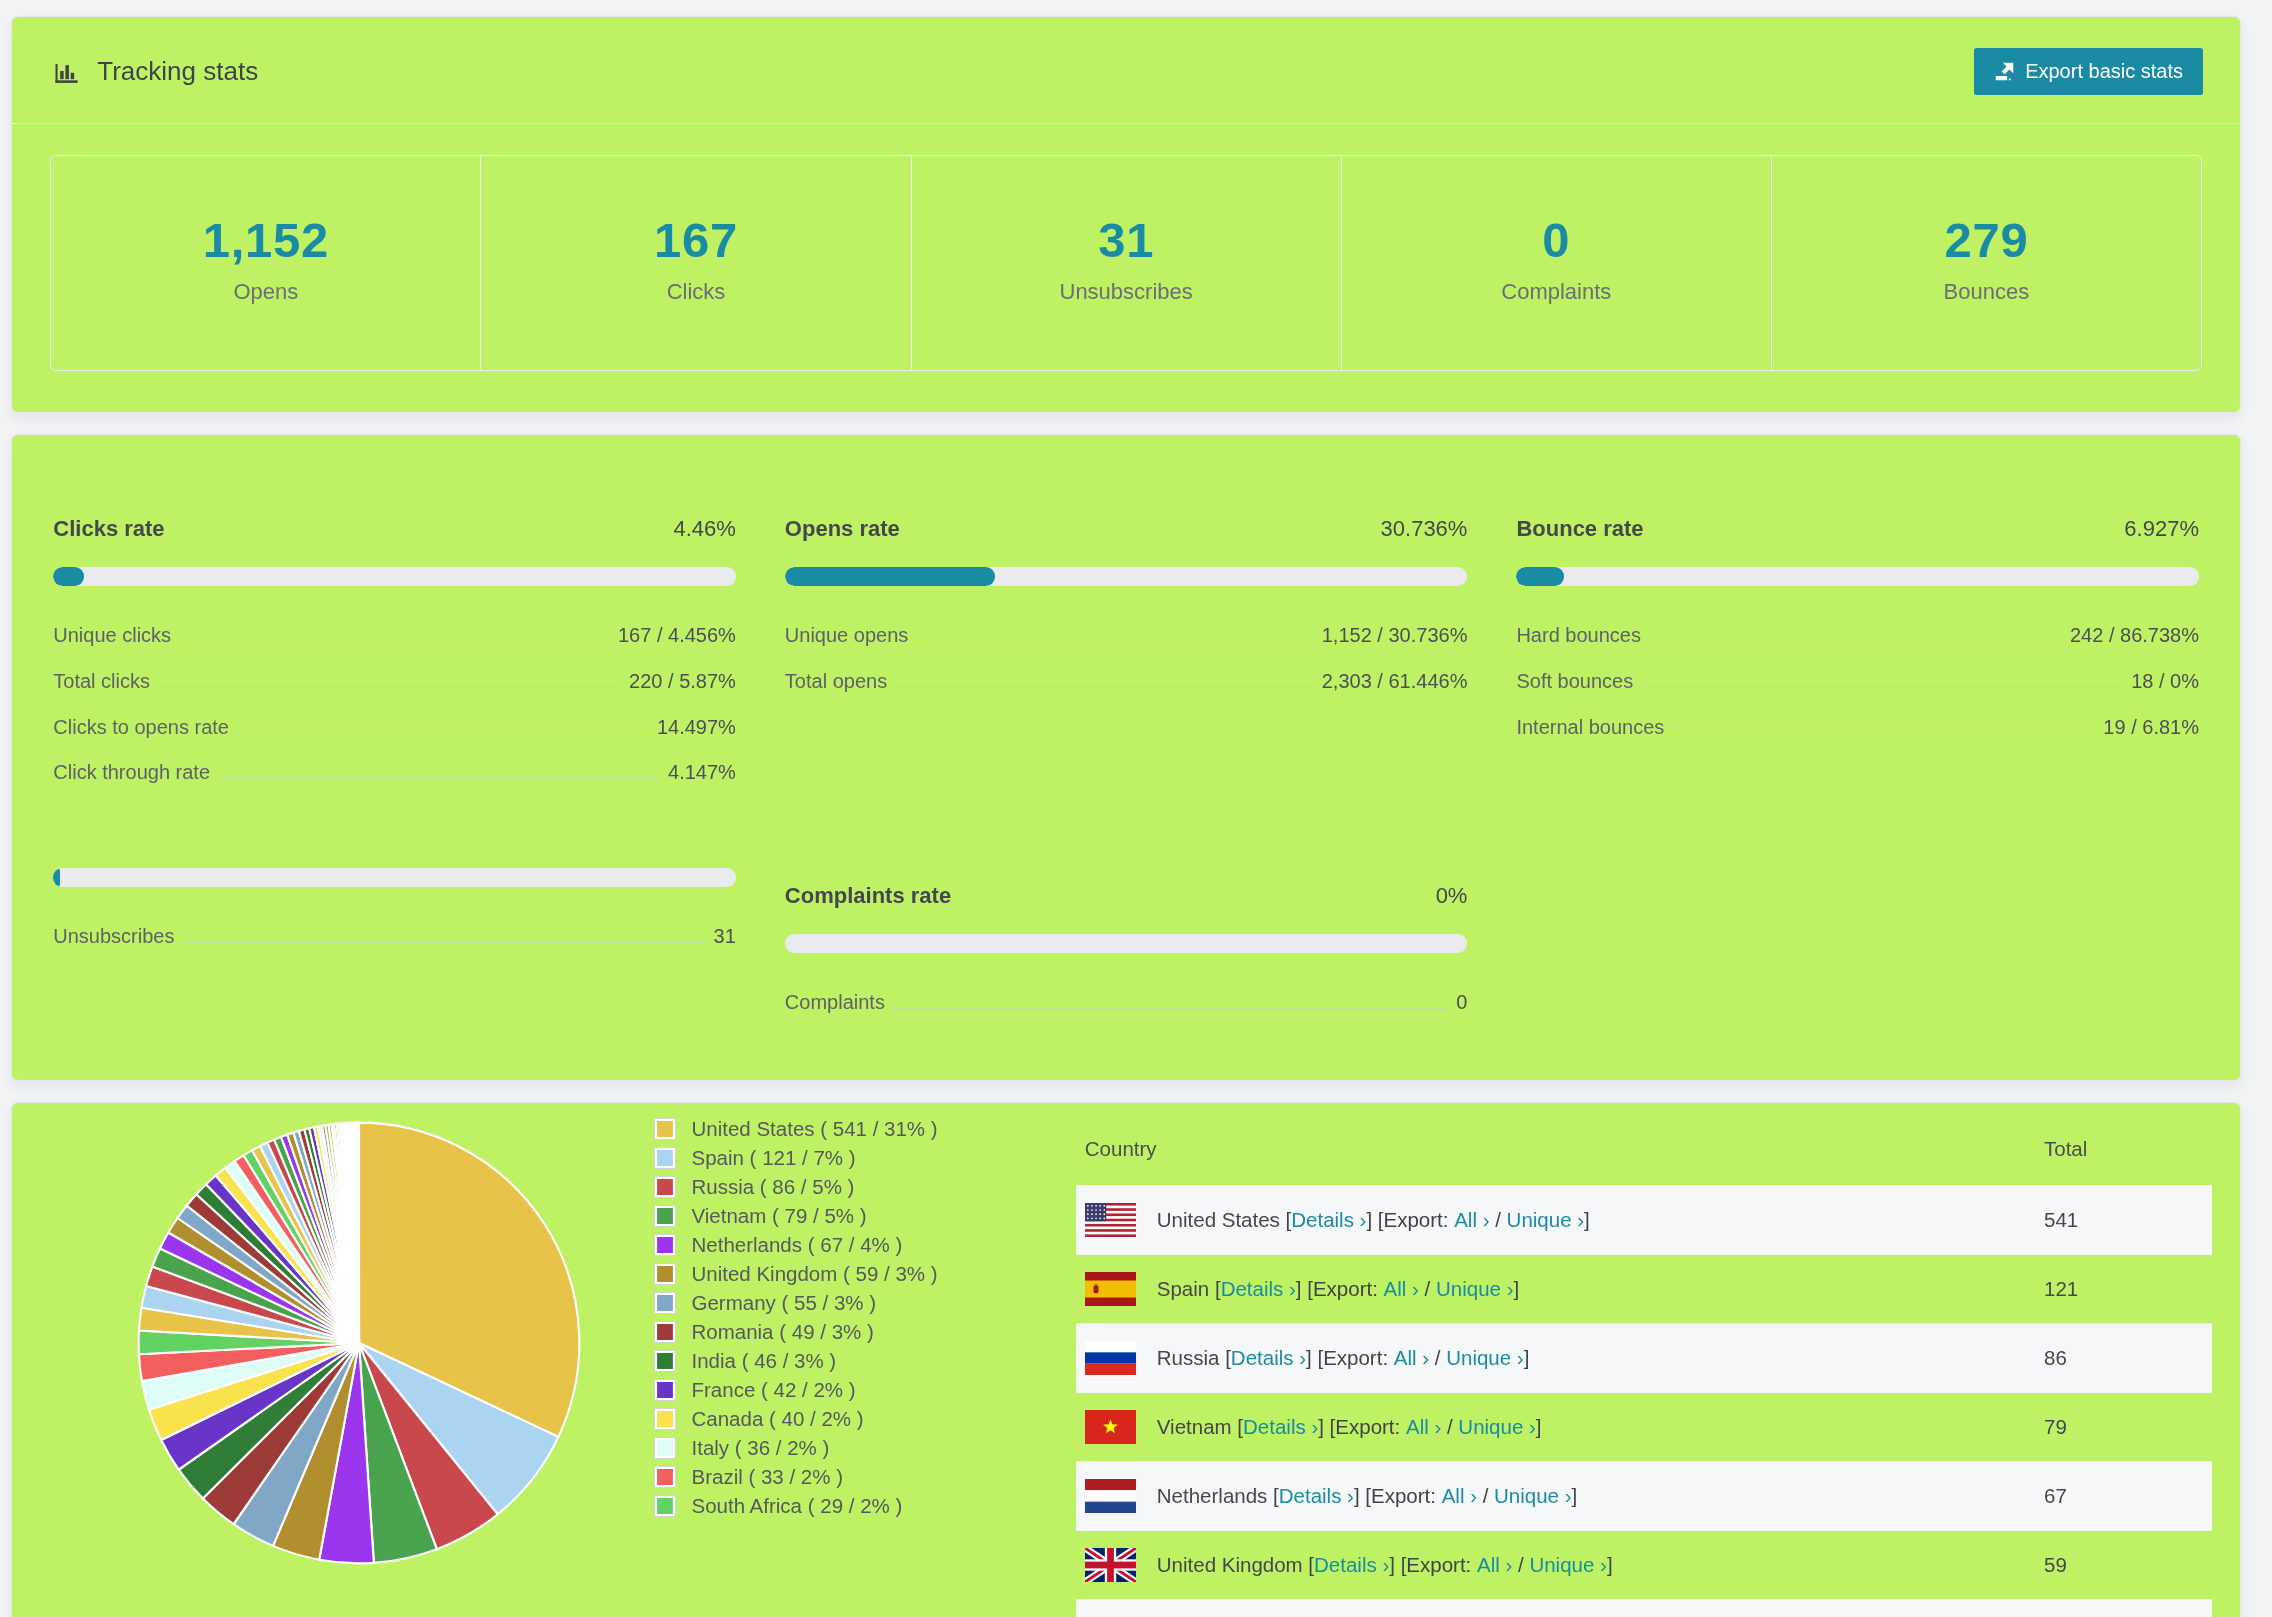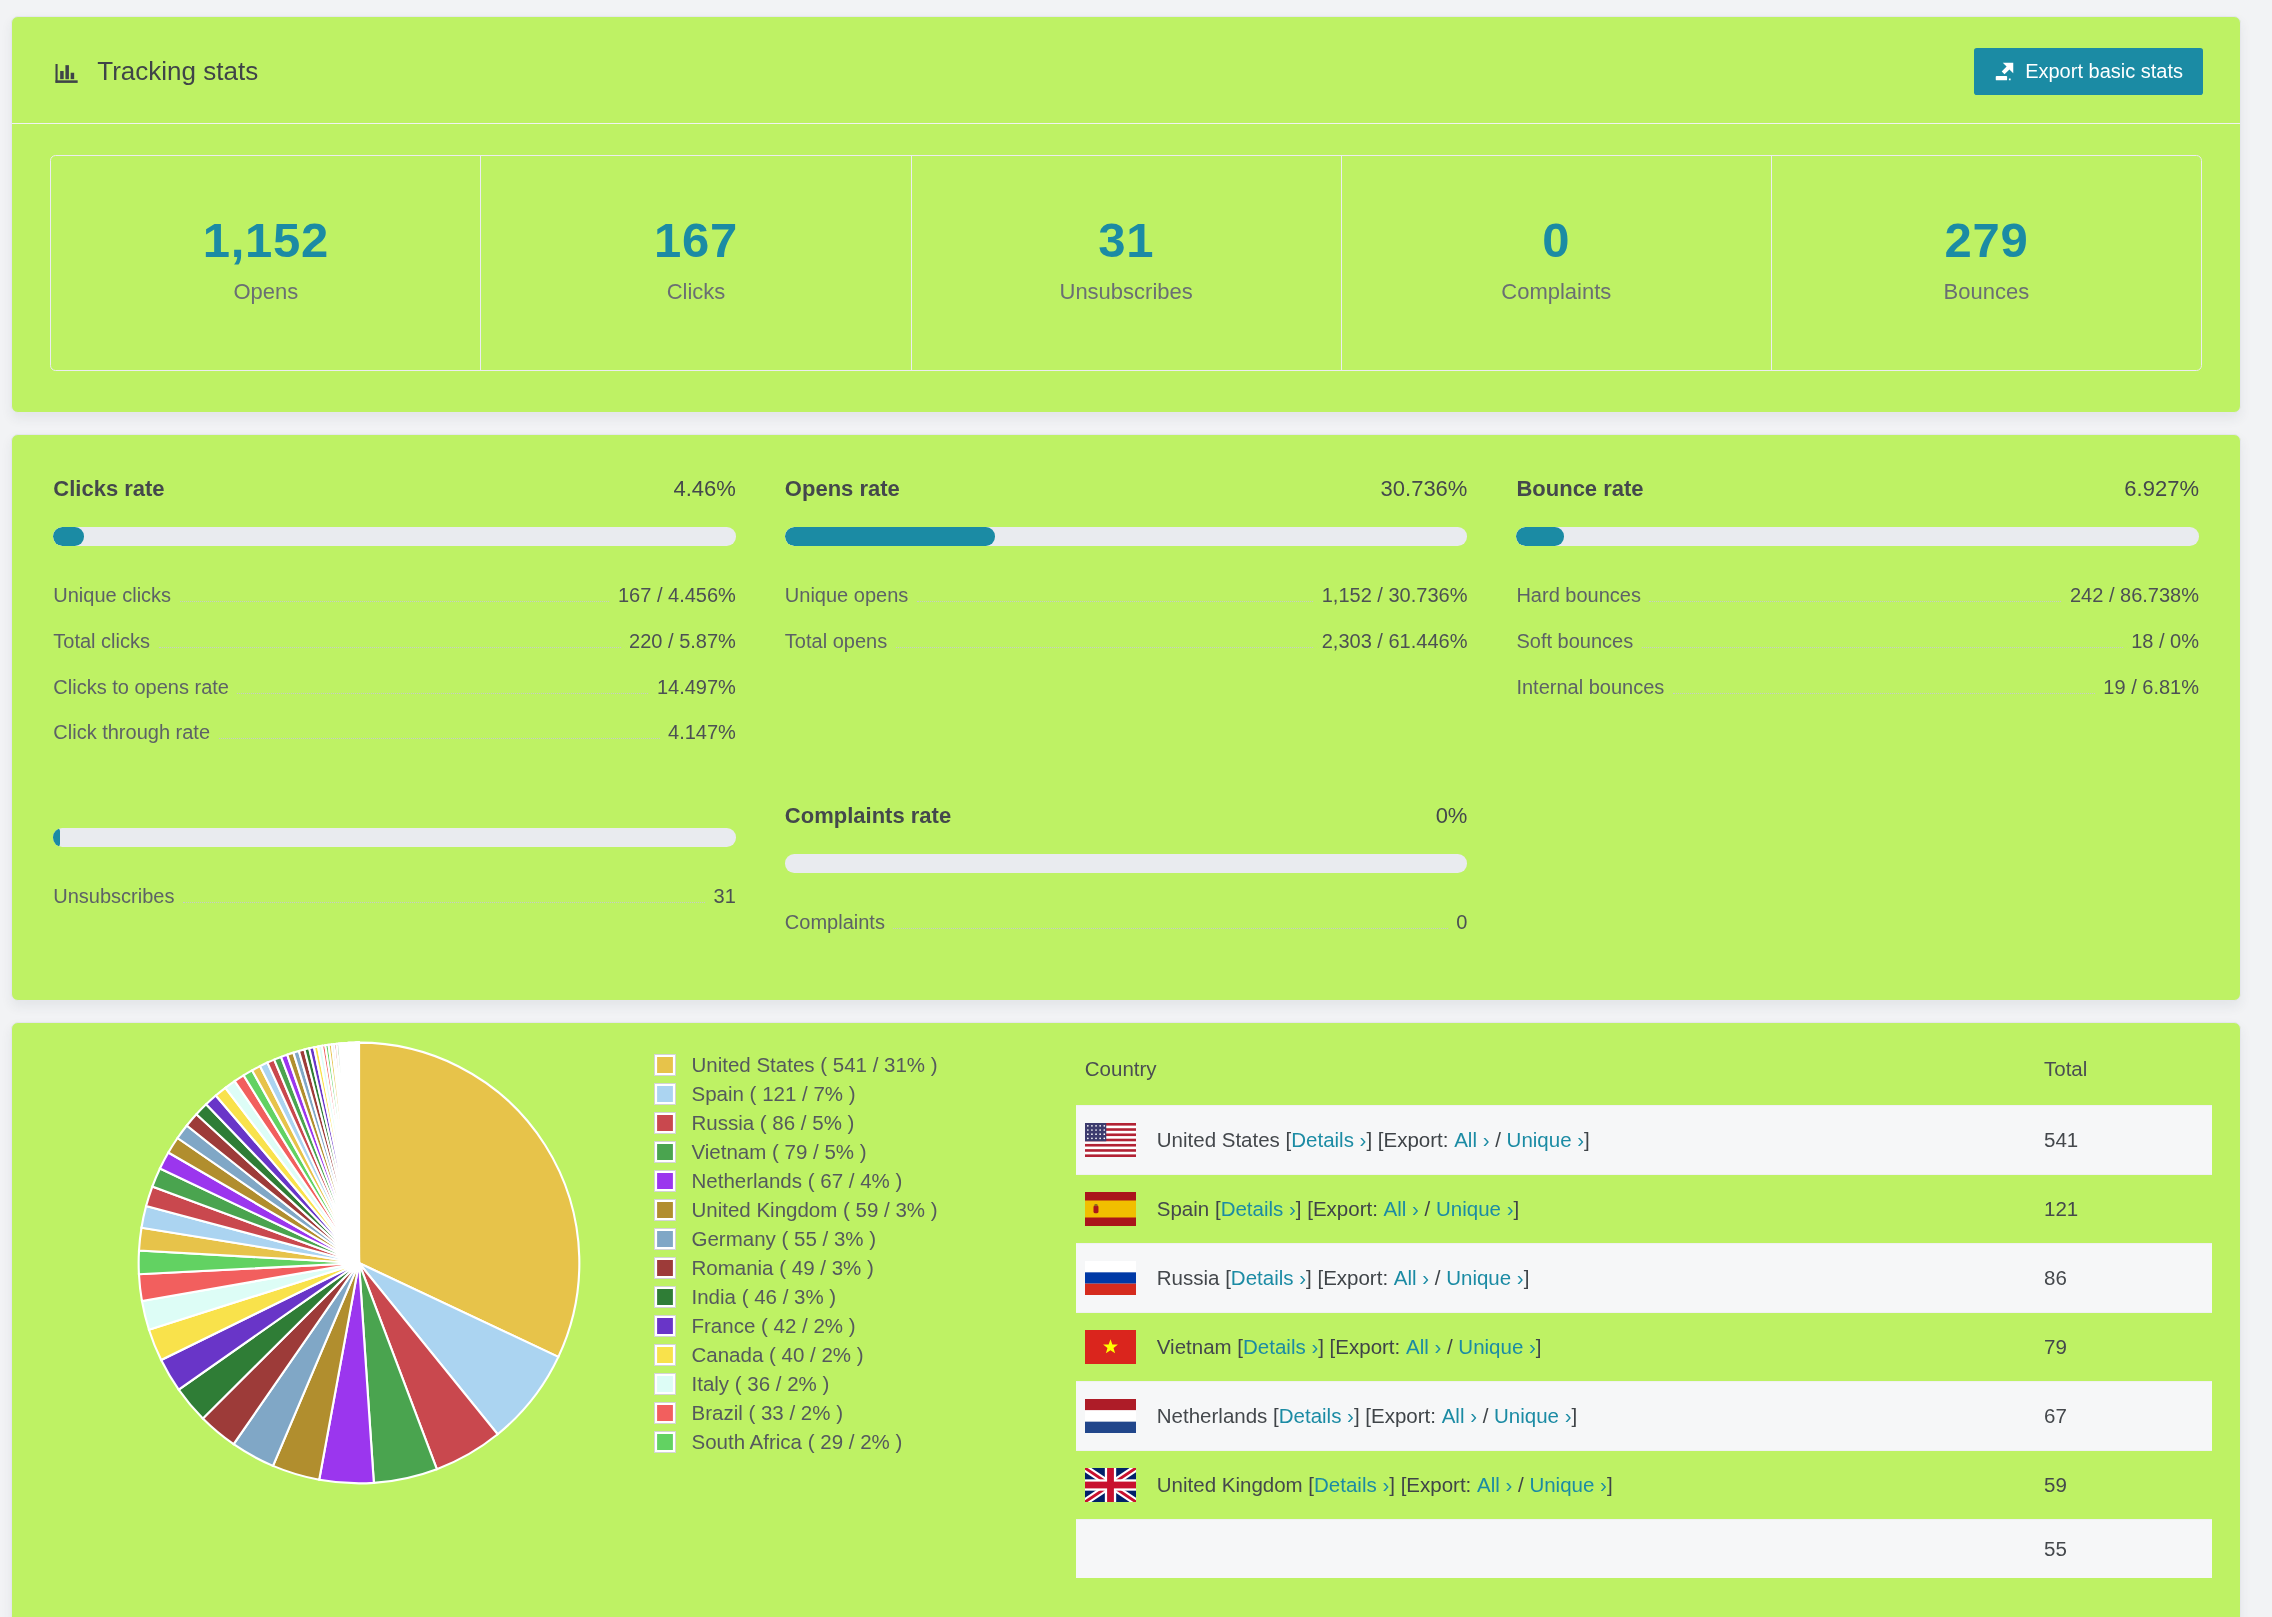--- a/index.html
+++ b/index.html
@@ -47,36 +47,36 @@
   .stat-value{font-size:49px;font-weight:700;color:#1b8ba4;letter-spacing:0.7px;}
   .stat-label{font-size:22px;color:#6a6f73;margin-top:11.3px;}
 
   
   .rates-card{padding:41px 41px 54px 41px;}
   .rates-grid{
     display:grid;grid-template-columns:repeat(3,1fr);
     column-gap:49px;row-gap:47px;
   }
   .rate-head{display:flex;justify-content:space-between;align-items:baseline;}
-  .rate-title{font-size:22px;font-weight:700;color:#44484c;}
+  .rate-title{font-size:22px;font-weight:700;color:#44484c;margin-top:40px;}
   .rate-value{font-size:22px;font-weight:400;color:#44484c;}
   .bar{height:19px;background:#e9ebef;border-radius:9.2px;margin-top:25.4px;overflow:hidden;}
   .bar-fill{height:100%;background:#1b8ba4;border-radius:9.2px;}
   .rate-rows{margin-top:27px;}
   .rrow{display:flex;align-items:flex-end;padding:11.3px 0;font-size:20px;}
   .rlabel{color:#5d6266;white-space:nowrap;}
   .leader{flex:1;border-bottom:1.4px dotted #c7c9cc;margin:0 8.5px 5px 8.5px;min-width:28px;}
   .rval{color:#4c5054;white-space:nowrap;}
 
   
   .geo-card{height:616px;overflow:hidden;}
   .geo-content{display:flex;align-items:flex-start;padding:10px 28px 0 38px;}
   .pie-wrap{flex:none;width:452px;margin-left:83px;margin-top:4.2px;}
   .legend{
-    flex:none;width:392px;margin-left:69px;margin-top:18px;
+    flex:none;width:392px;margin-left:69px;margin-top:2px;
     list-style:none;padding:0;
   }
   .legend li{display:flex;align-items:center;gap:15.5px;height:29px;font-size:20.5px;color:#55595d;}
   .swatch{
     flex:none;width:15.5px;height:15.5px;
     border:1.4px solid #d4d4d6;box-shadow:inset 0 0 0 2.1px #fff;
     background:#ccc;padding:2.1px;background-clip:content-box;
   }
   .table-wrap{flex:1;margin-left:30px;}
   table.geo{width:100%;border-collapse:collapse;font-size:20.5px;color:#44484c;}

